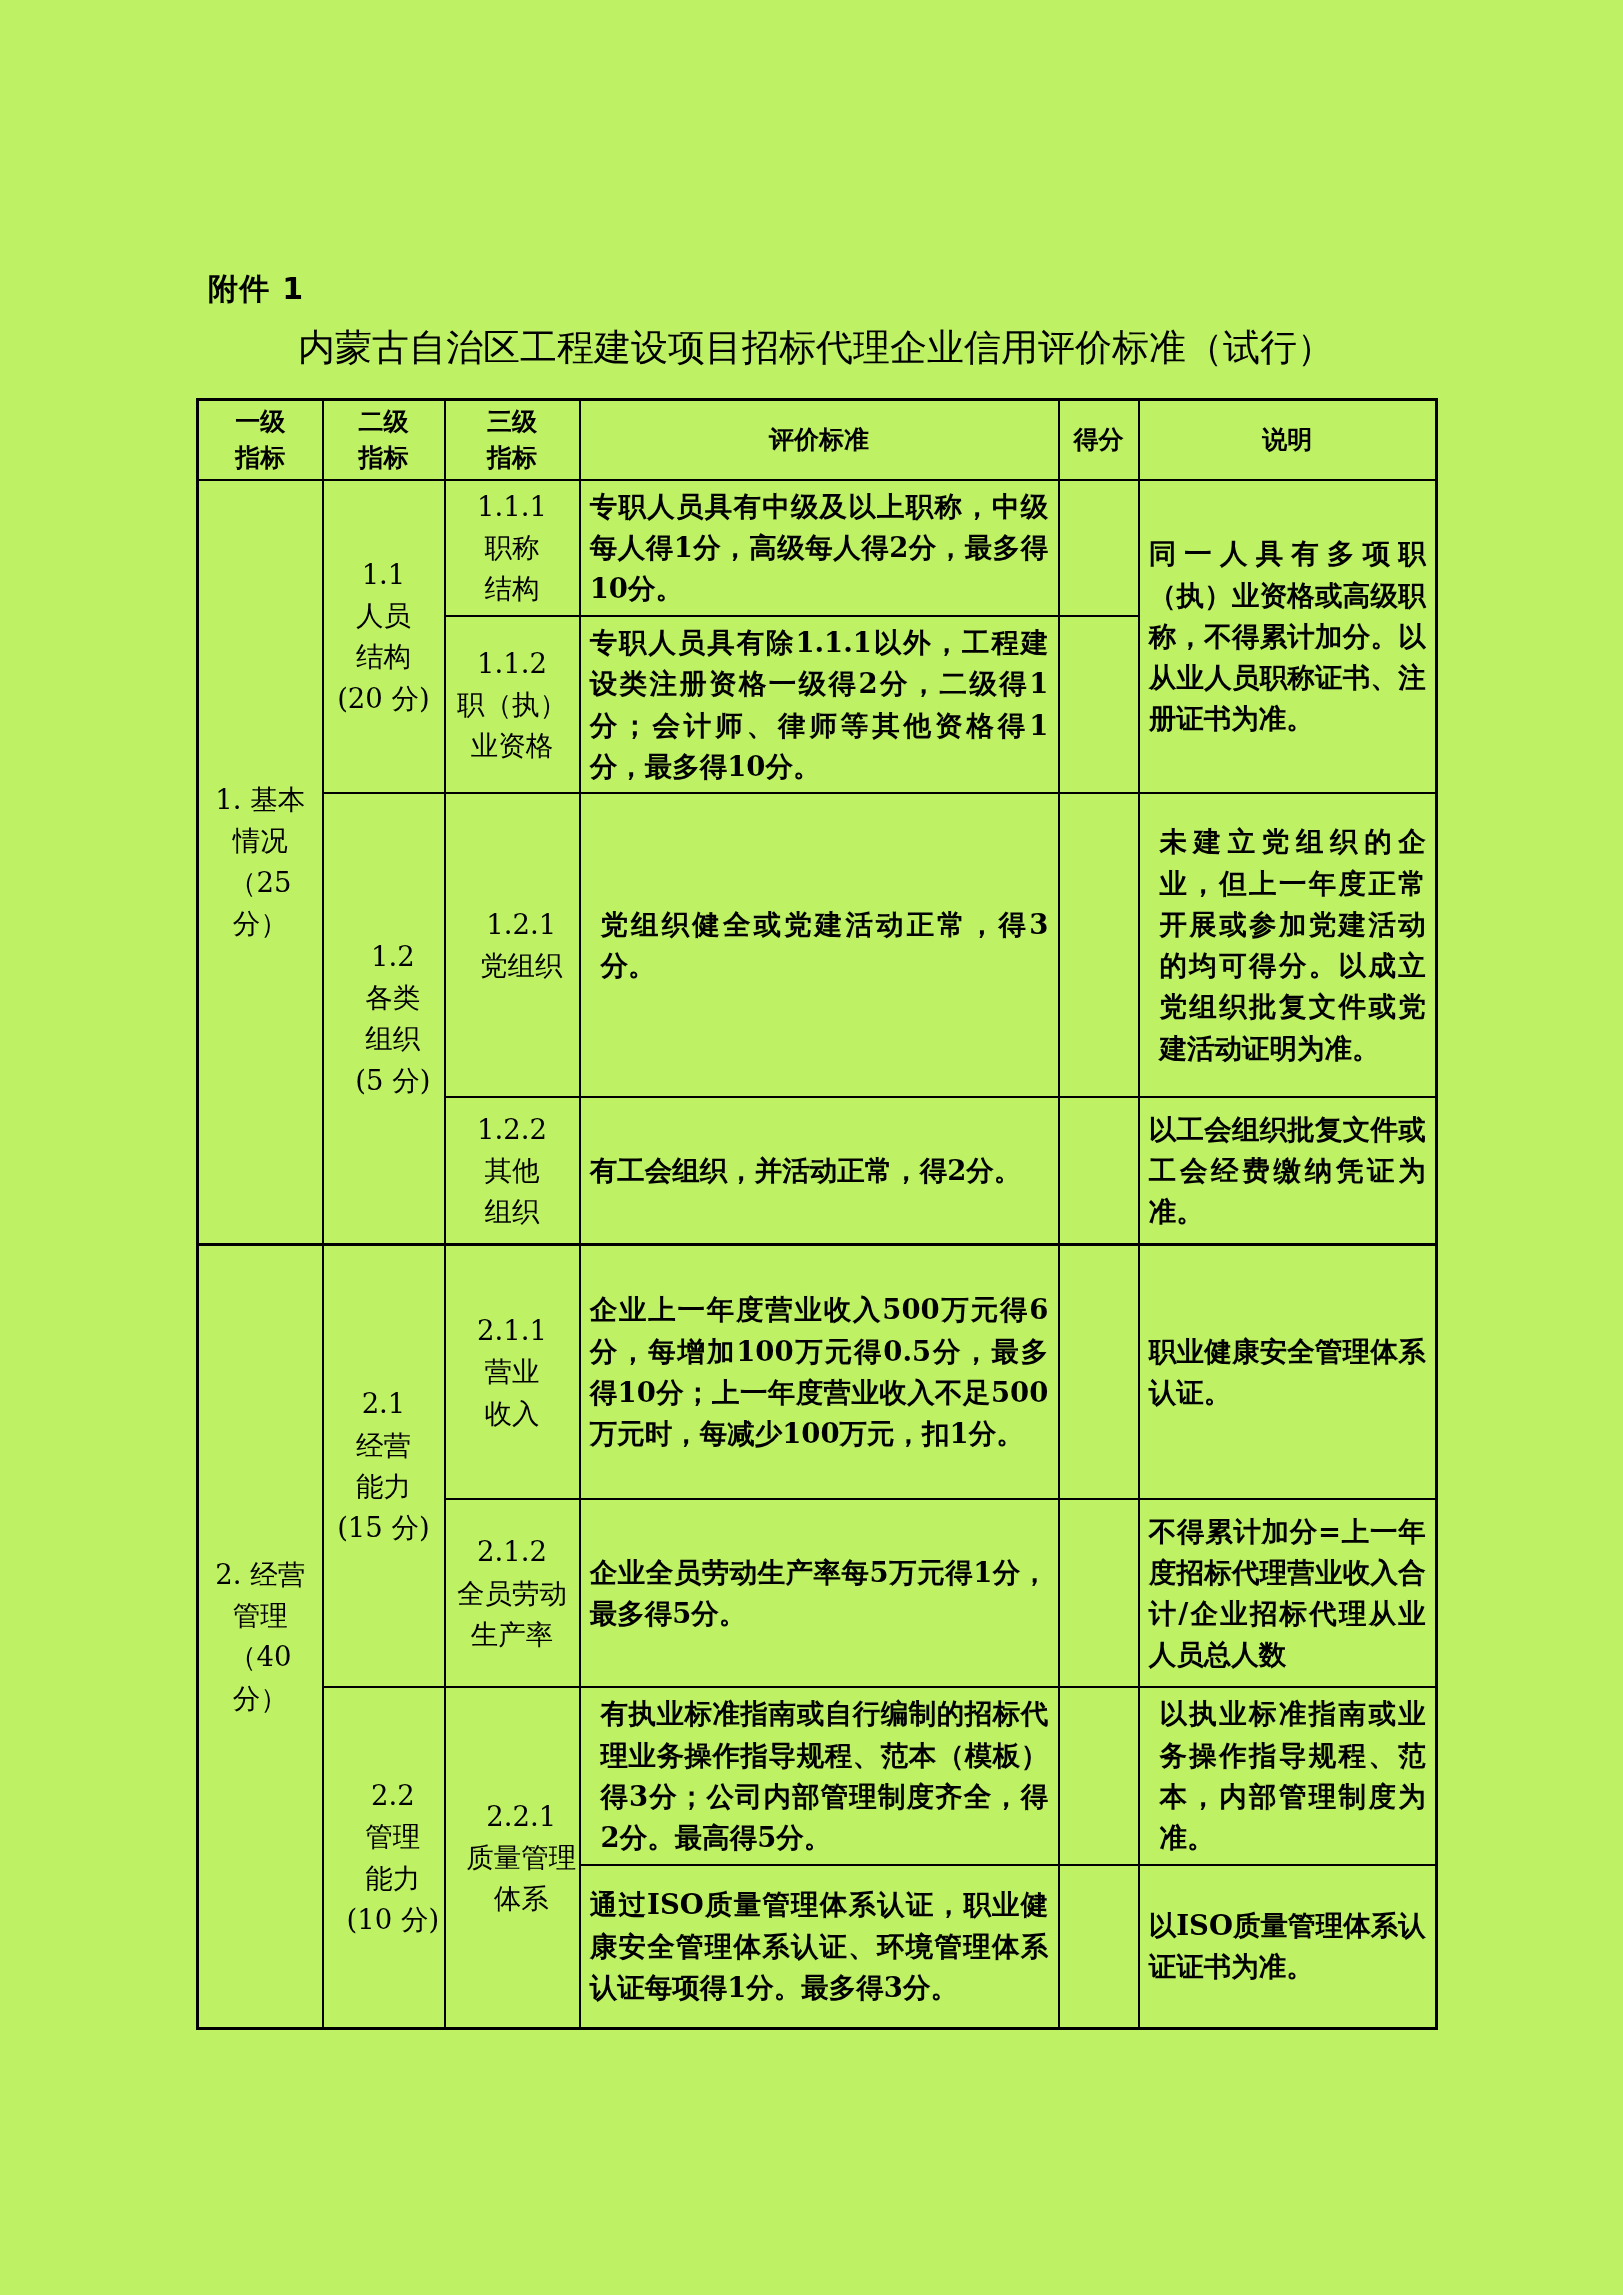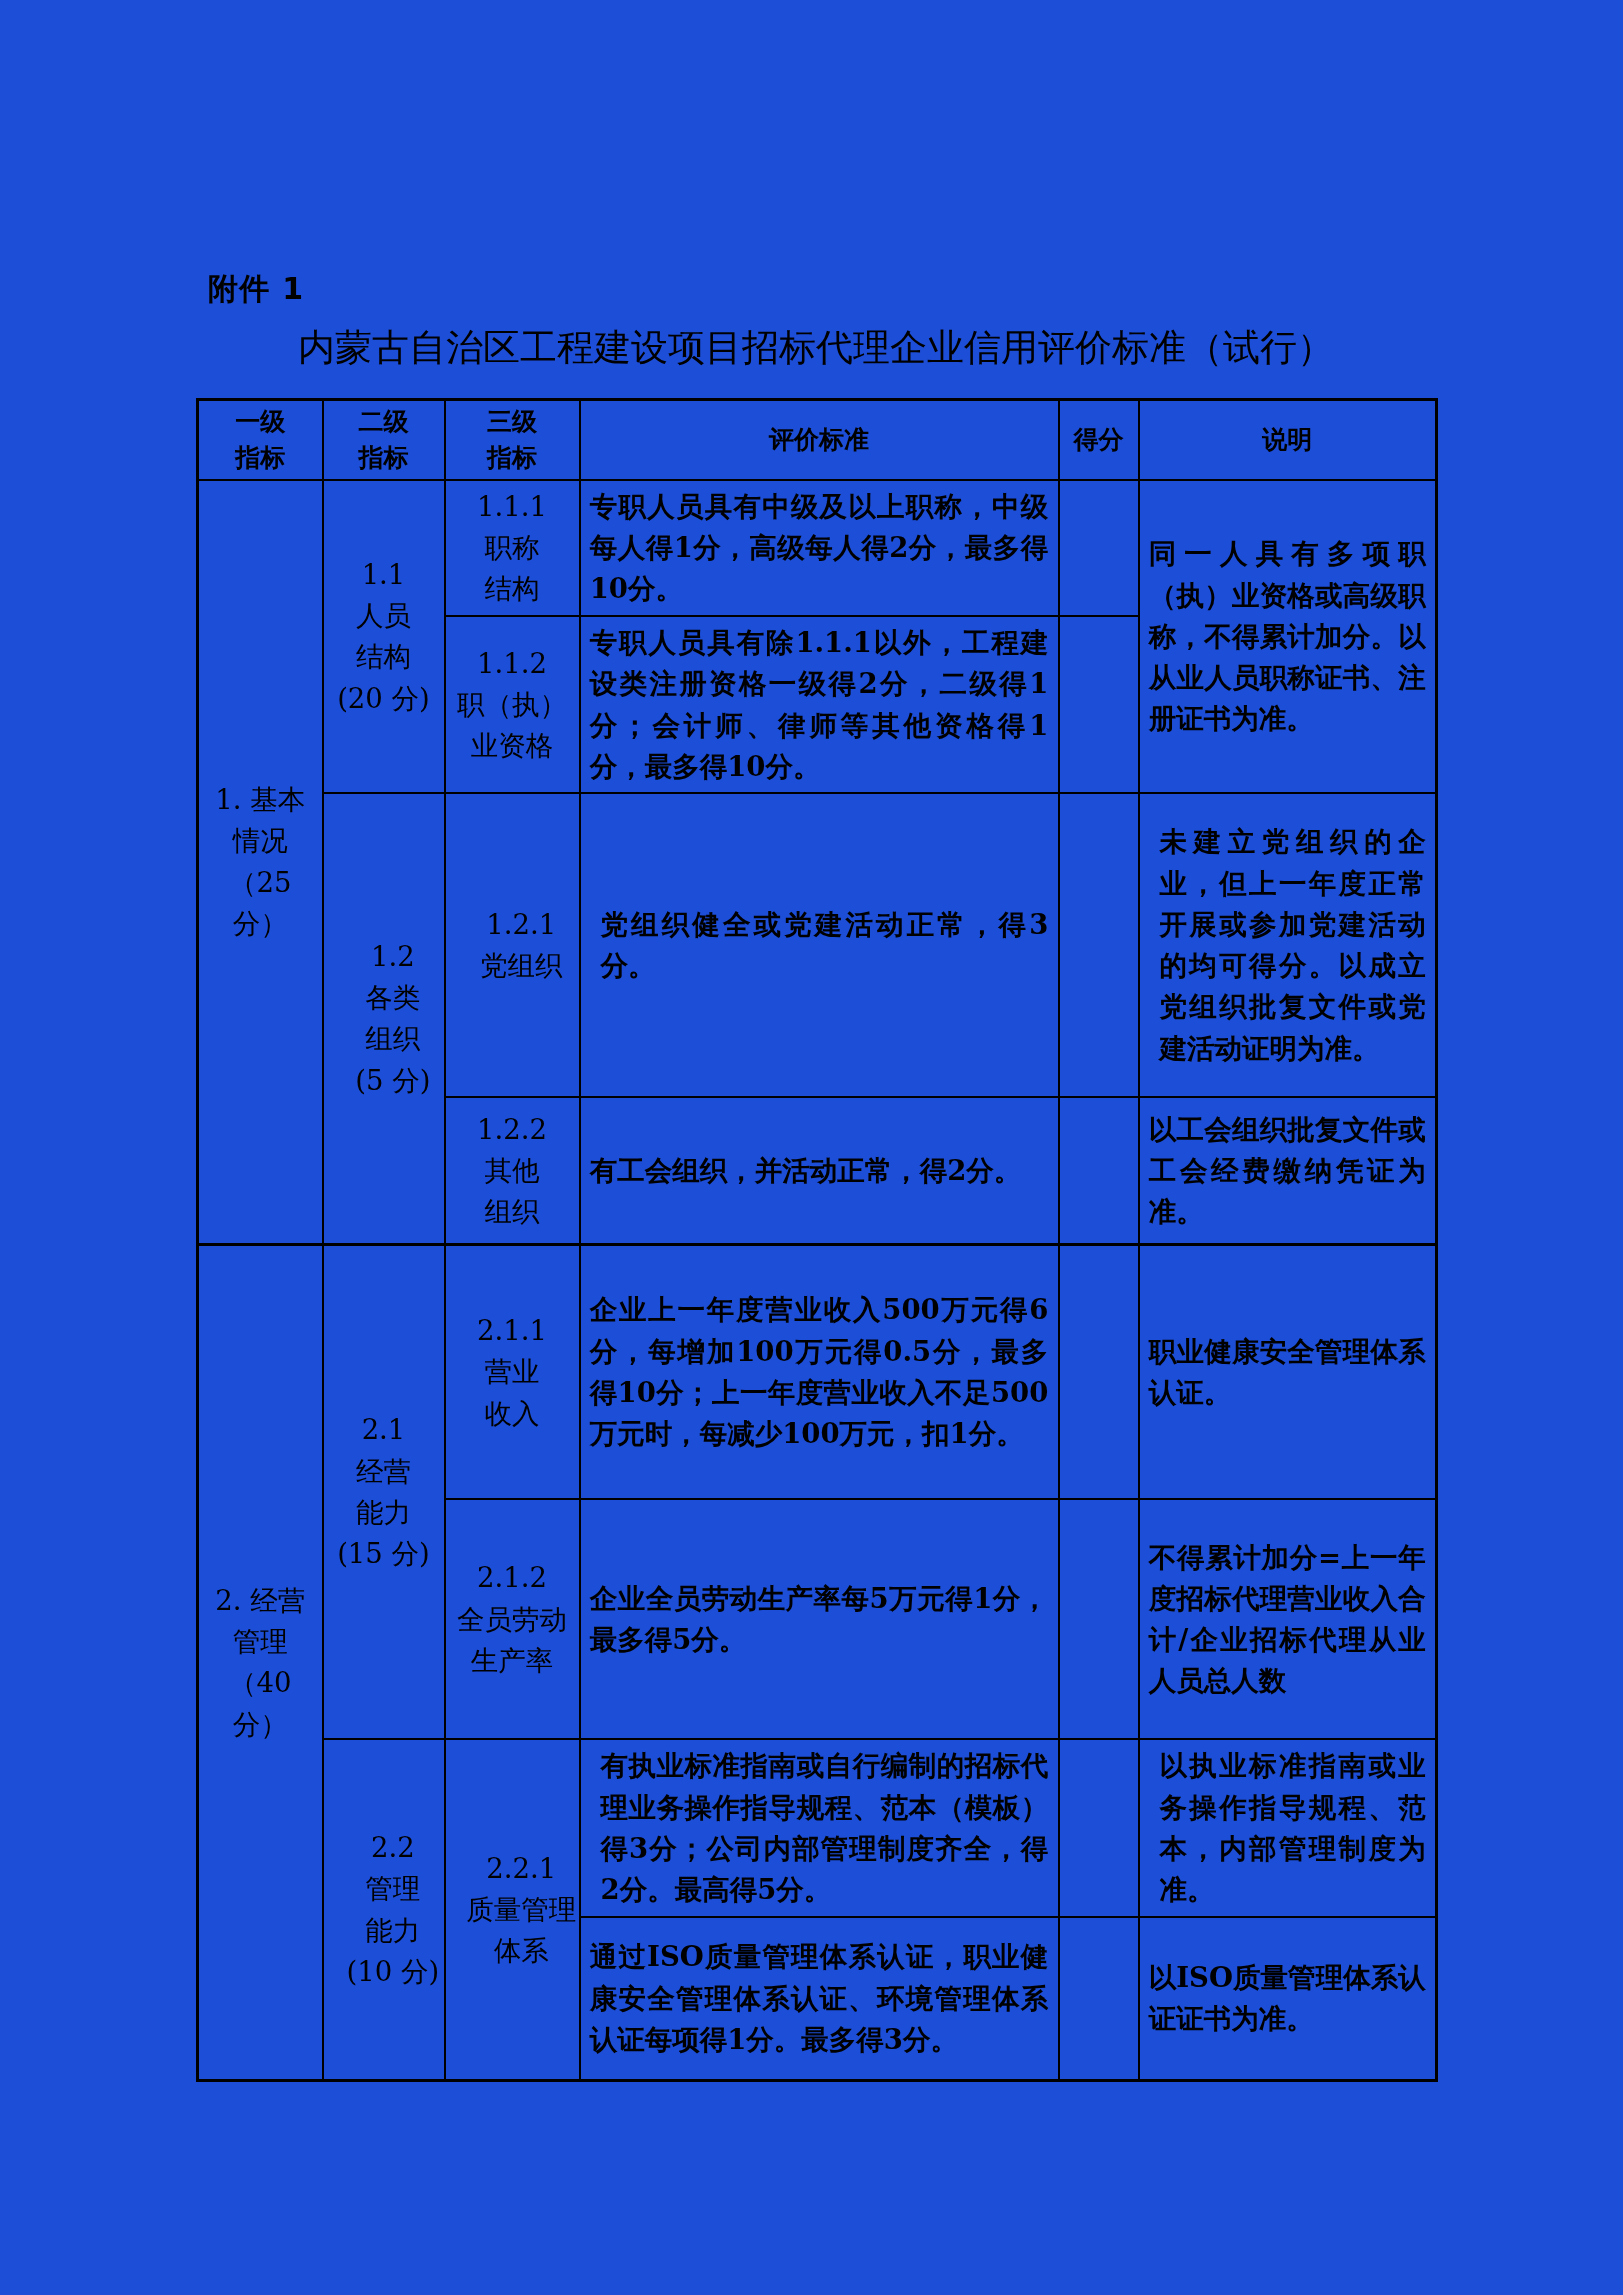--- a/index.html
+++ b/index.html
@@ -4,21 +4,21 @@
 <style>
   html, body {
     margin: 0;
     padding: 0;
     background: #ffffff;
   }
   .page {
     position: relative;
     width: 1623px;
     height: 2295px;
-    background: #1d4ed8;
+    background: #bef264;
     color: #000000;
     font-family: "DejaVu Serif", "Liberation Serif", serif;
     overflow: hidden;
   }
   .attachment-label {
     position: absolute;
     left: 208px;
     top: 272px;
     font-family: "DejaVu Sans", "Liberation Sans", sans-serif;
     font-weight: bold;
@@ -168,21 +168,21 @@
 能力
 (15 分)</td>
         <td class="ind">2.1.1
 营业
 收入</td>
         <td class="txt">企业上一年度营业收入500万元得6分，每增加100万元得0.5分，最多得10分；上一年度营业收入不足500万元时，每减少100万元，扣1分。</td>
         <td class="score"></td>
         <td class="txt">职业健康安全管理体系认证。</td>
       </tr>
 
-      <tr style="height:240px">
+      <tr style="height:188px">
         <td class="ind">2.1.2
 全员劳动
 生产率</td>
         <td class="txt">企业全员劳动生产率每5万元得1分，最多得5分。</td>
         <td class="score"></td>
         <td class="txt">不得累计加分=上一年度招标代理营业收入合计/企业招标代理从业人员总人数</td>
       </tr>
 
       <tr style="height:144px" class="sub-start">
         <td class="ind" rowspan="2">2.2

